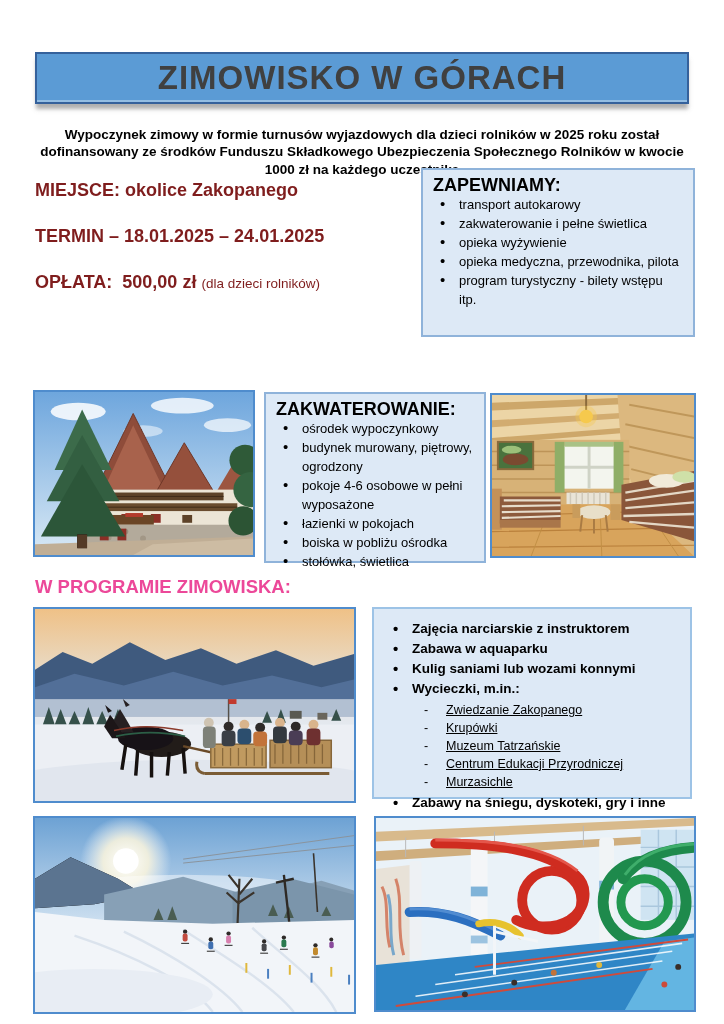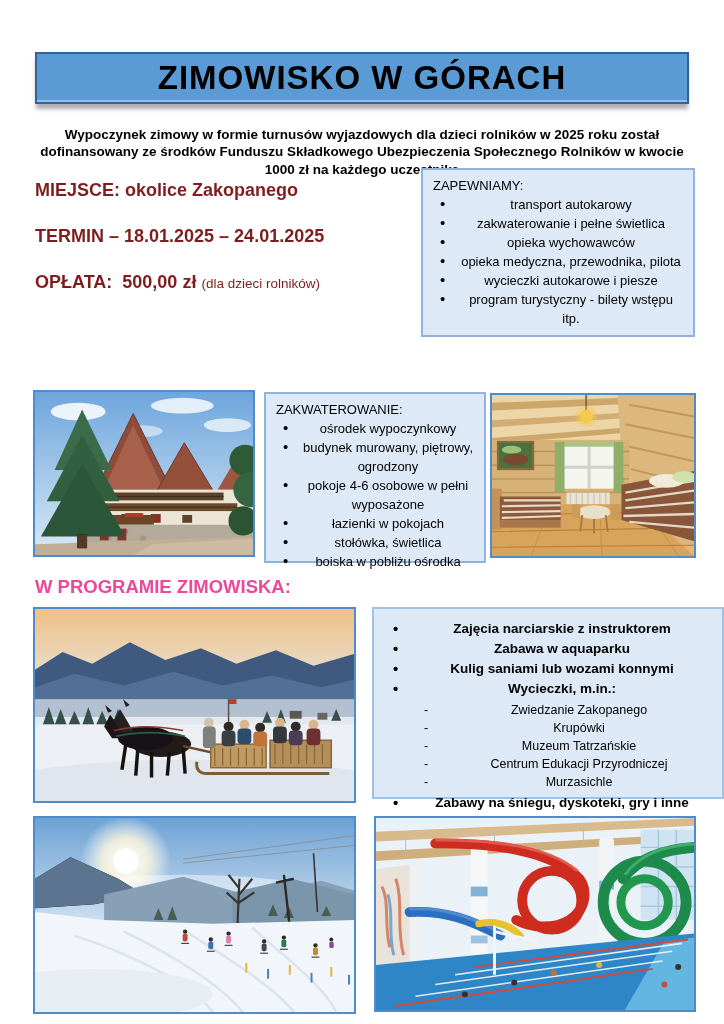--- a/index.html
+++ b/index.html
@@ -8,48 +8,48 @@
     font-family:"Liberation Sans", sans-serif;color:#000;
   }
   
   .banner{
     position:absolute;left:35px;top:52px;width:650px;height:48px;
     background:#5b9bd5;border:2px solid #35619b;
     box-shadow:0 6px 4px -1px rgba(110,110,110,.55), inset 0 -2px 0 rgba(255,255,255,.35);
     display:flex;align-items:center;justify-content:center;
   }
   .banner h1{
-    margin:0;color:#000000;font-size:33px;font-weight:bold;letter-spacing:1px;white-space:nowrap;
+    margin:0;color:#404040;font-size:33px;font-weight:bold;letter-spacing:1px;white-space:nowrap;
   }
   
   .intro{
     position:absolute;left:28px;top:112px;width:668px;
     text-align:center;font-size:13.5px;line-height:17.5px;font-weight:bold;color:#000;
   }
   
   .details{position:absolute;left:35px;top:180px;width:380px;color:#7f1d1d;}
   .details .line{font-size:18px;font-weight:bold;margin-bottom:25px;line-height:21px;white-space:nowrap;}
   .details .line:last-child{margin-bottom:0;}
   .oplata-value{margin-left:10px;}
   .oplata-note{font-size:13.5px;font-weight:normal;margin-left:5px;}
   
   .box{
     position:absolute;background:#dde9f6;border:2px solid #8fb3da;
     padding:6px 10px 6px 10px;box-sizing:border-box;font-size:13px;color:#000;
   }
-  .box .box-title{font-weight:normal;font-size:13px;line-height:19px;}
+  .box .box-title{font-weight:bold;font-size:18px;line-height:19px;}
   .box ul{list-style:none;margin:0;padding:0;}
-  .box ul li{position:relative;padding-left:26px;line-height:19px;text-align:center;}
+  .box ul li{position:relative;padding-left:26px;line-height:19px;}
   .box ul li::before{content:"\2022";position:absolute;left:7px;top:-1px;font-size:15px;}
   .box-zapewniamy{left:421px;top:168px;width:274px;height:169px;}
   .box-zakwaterowanie{left:264px;top:392px;width:222px;height:171px;}
-  .box-program{left:372px;top:607px;width:352px;height:192px;border-color:#9dc3e6;padding-top:10px;}
+  .box-program{left:372px;top:607px;width:320px;height:192px;border-color:#9dc3e6;padding-top:10px;}
   .box-program > ul > li{font-weight:bold;font-size:13.5px;line-height:20px;padding-left:28px;}
   .box-program > ul > li::before{left:9px;top:0;}
-  .box-program ul.sub{margin:2px 0 2px 0;}
+  .box-program ul.sub{margin:2px 0 2px 0;text-decoration:underline;}
   .box-program ul.sub li{font-weight:normal;font-size:12.5px;line-height:18px;padding-left:34px;}
   .box-program ul.sub li::before{content:"-";left:12px;top:0;font-size:12.5px;}
   
   .program-heading{
     position:absolute;left:35px;top:576px;font-size:18.5px;font-weight:bold;color:#ec4899;white-space:nowrap;text-align:right;
   }
   
   .photo{position:absolute;border:2px solid #4f8ccd;box-sizing:border-box;overflow:hidden;background:#cfe0ee;}
   .photo svg{display:block;width:100%;height:100%;}
   .photo-guesthouse{left:33px;top:390px;width:222px;height:167px;}
@@ -75,23 +75,22 @@
     <div class="line">
       <span>OPŁATA:</span><span class="oplata-value">500,00 zł</span><span class="oplata-note">(dla dzieci rolników)</span>
     </div>
   </div>
 
   <div class="box box-zapewniamy">
     <div class="box-title">ZAPEWNIAMY:</div>
     <ul>
         <li>transport autokarowy</li>
         <li>zakwaterowanie i pełne świetlica</li>
-        <li>opieka wychowawców</li>
+        <li>opieka wyżywienie</li>
         <li>opieka medyczna, przewodnika, pilota</li>
-        <li>wycieczki autokarowe i piesze</li>
         <li>program turystyczny - bilety wstępu itp.</li>
       </ul>
   </div>
 
   <div class="photo photo-guesthouse">
     <svg viewBox="0 0 222 167" preserveAspectRatio="none">
       <defs>
         <linearGradient id="sky1" x1="0" y1="0" x2="0" y2="1">
           <stop offset="0" stop-color="#6ea6dd"></stop>
             <stop offset="1" stop-color="#d9e9f5"></stop>
@@ -144,22 +143,22 @@
     </svg>
   </div>
 
   <div class="box box-zakwaterowanie">
     <div class="box-title">ZAKWATEROWANIE:</div>
     <ul>
         <li>ośrodek wypoczynkowy</li>
         <li>budynek murowany, piętrowy, ogrodzony</li>
         <li>pokoje 4-6 osobowe w pełni wyposażone</li>
         <li>łazienki w pokojach</li>
+        <li>boiska w pobliżu ośrodka</li>
         <li>stołówka, świetlica</li>
-        <li>boiska w pobliżu ośrodka</li>
       </ul>
   </div>
 
   <div class="photo photo-room">
     <svg viewBox="0 0 206 165" preserveAspectRatio="none">
       <rect width="206" height="165" fill="#e3c58f"></rect>
 
       <rect x="0" y="0" width="206" height="46" fill="#ecd5a6"></rect>
       <polygon points="0,8 206,0 206,6 0,16" fill="#cda76a"></polygon>
       <polygon points="0,26 206,14 206,19 0,33" fill="#d2ac70"></polygon>

